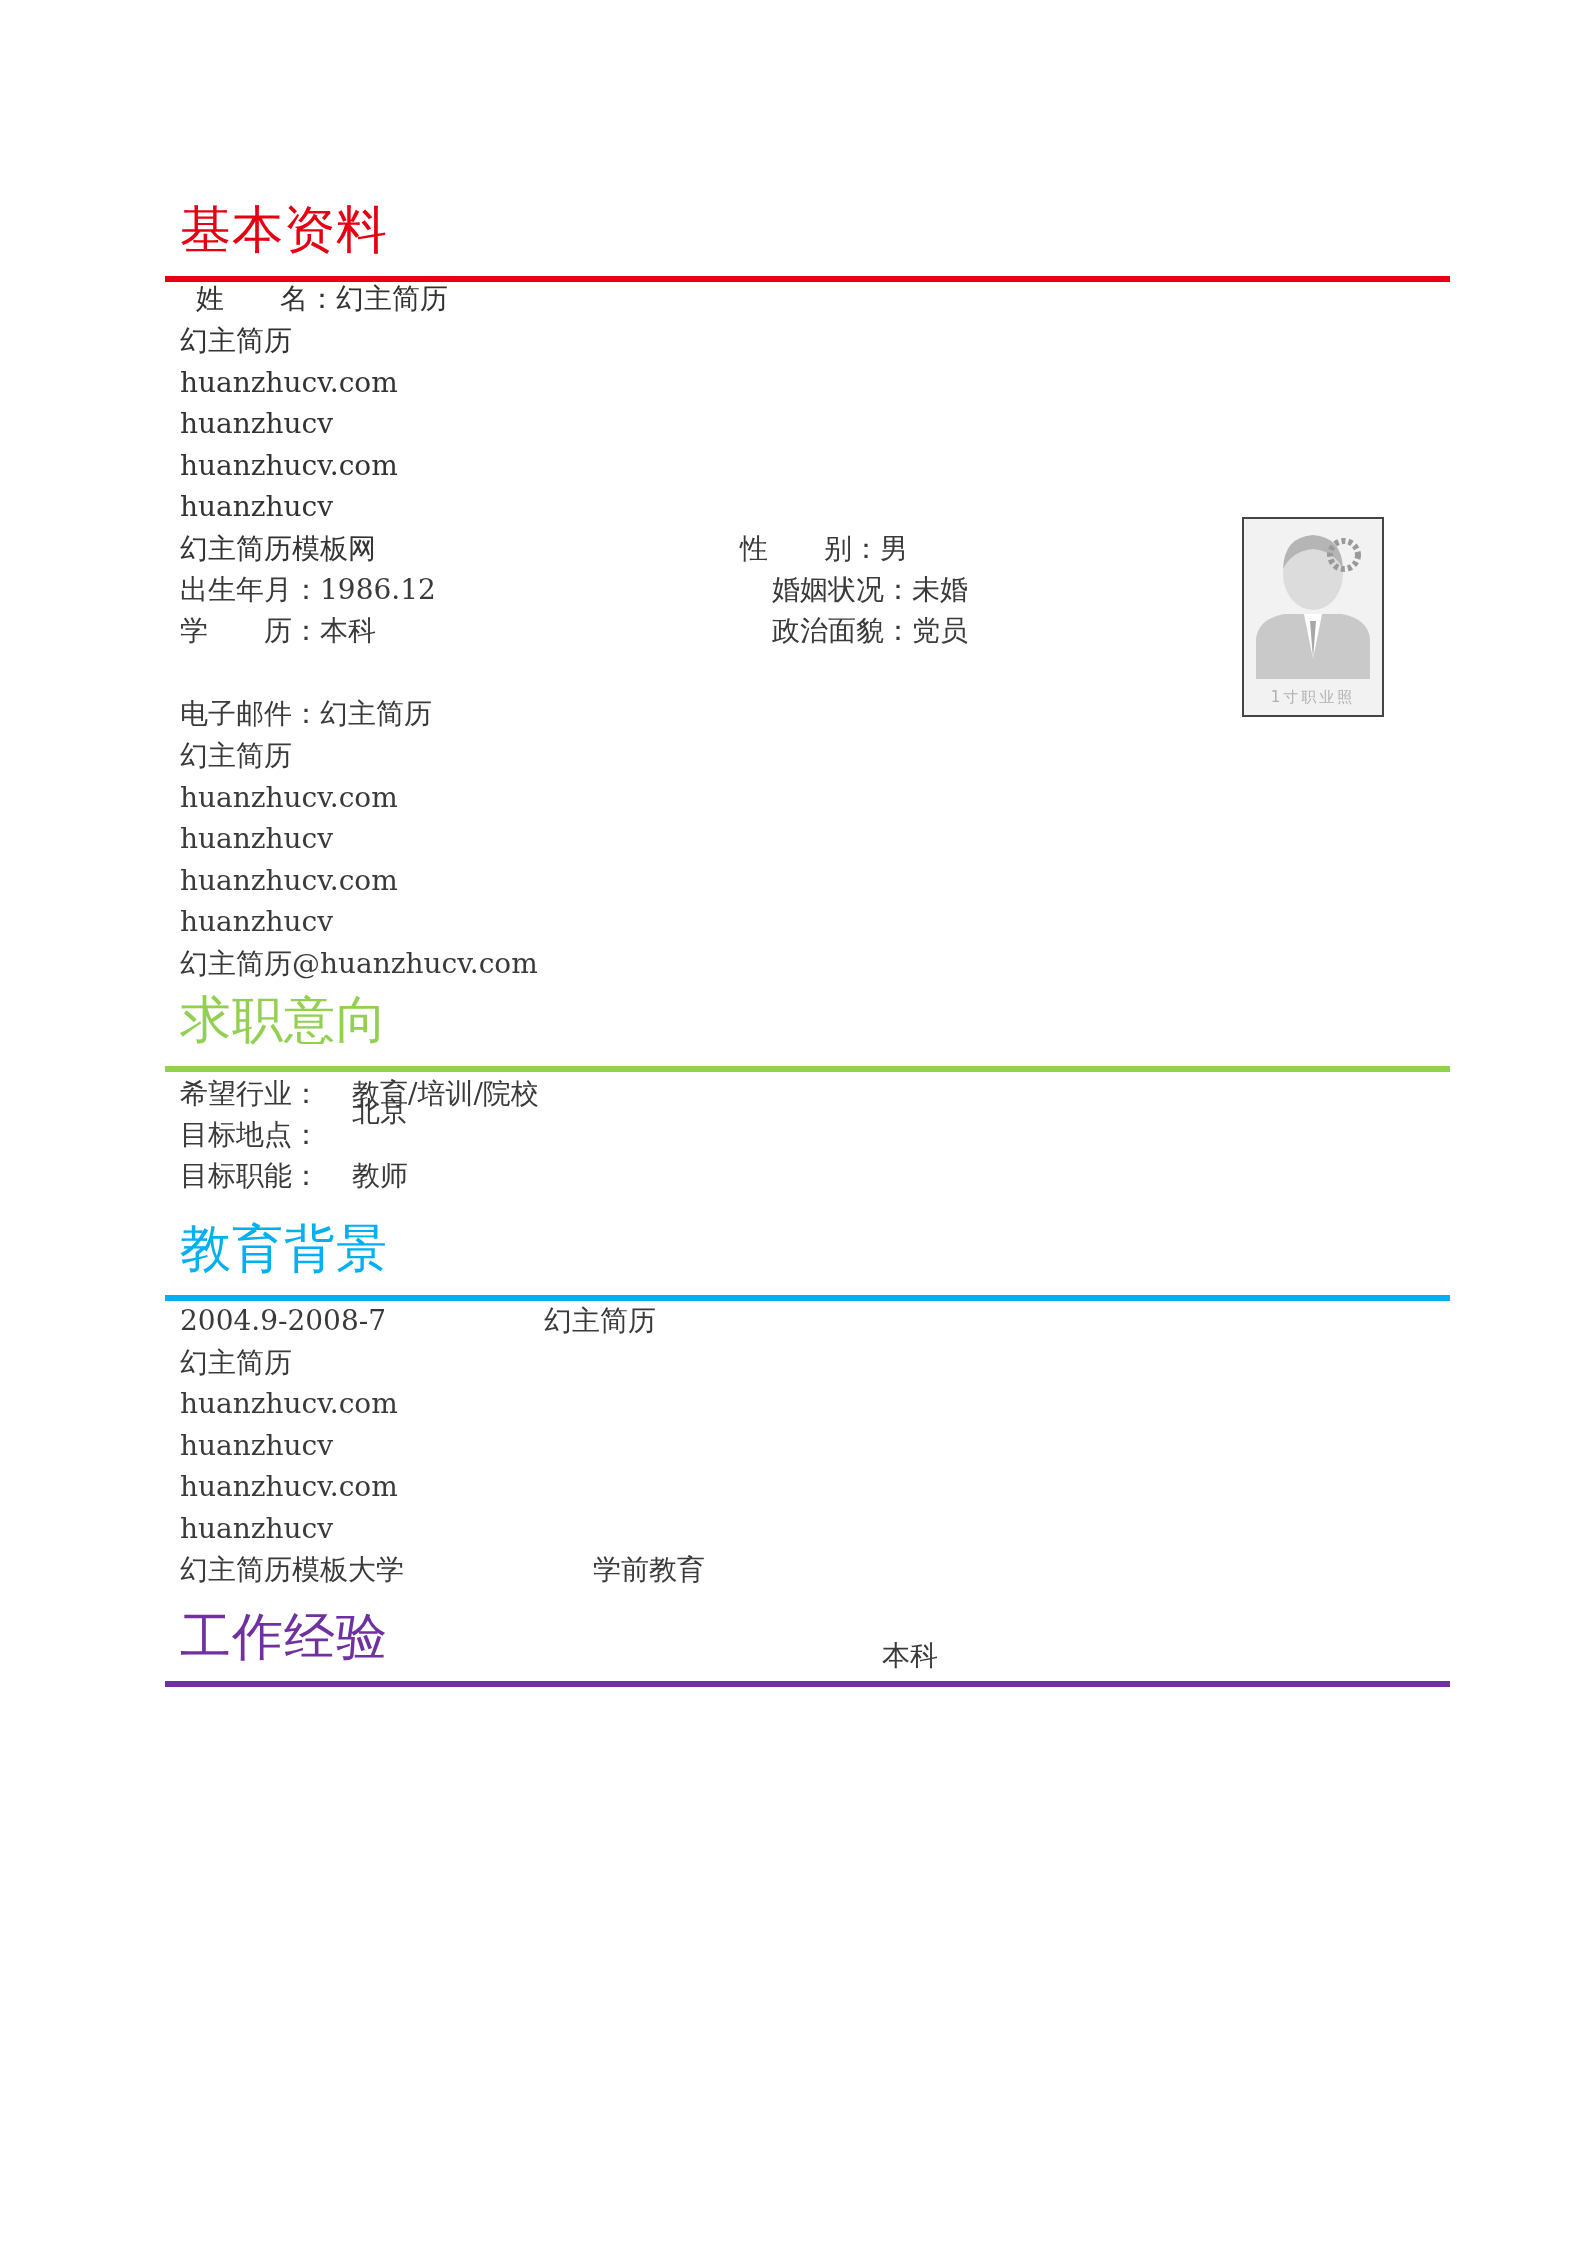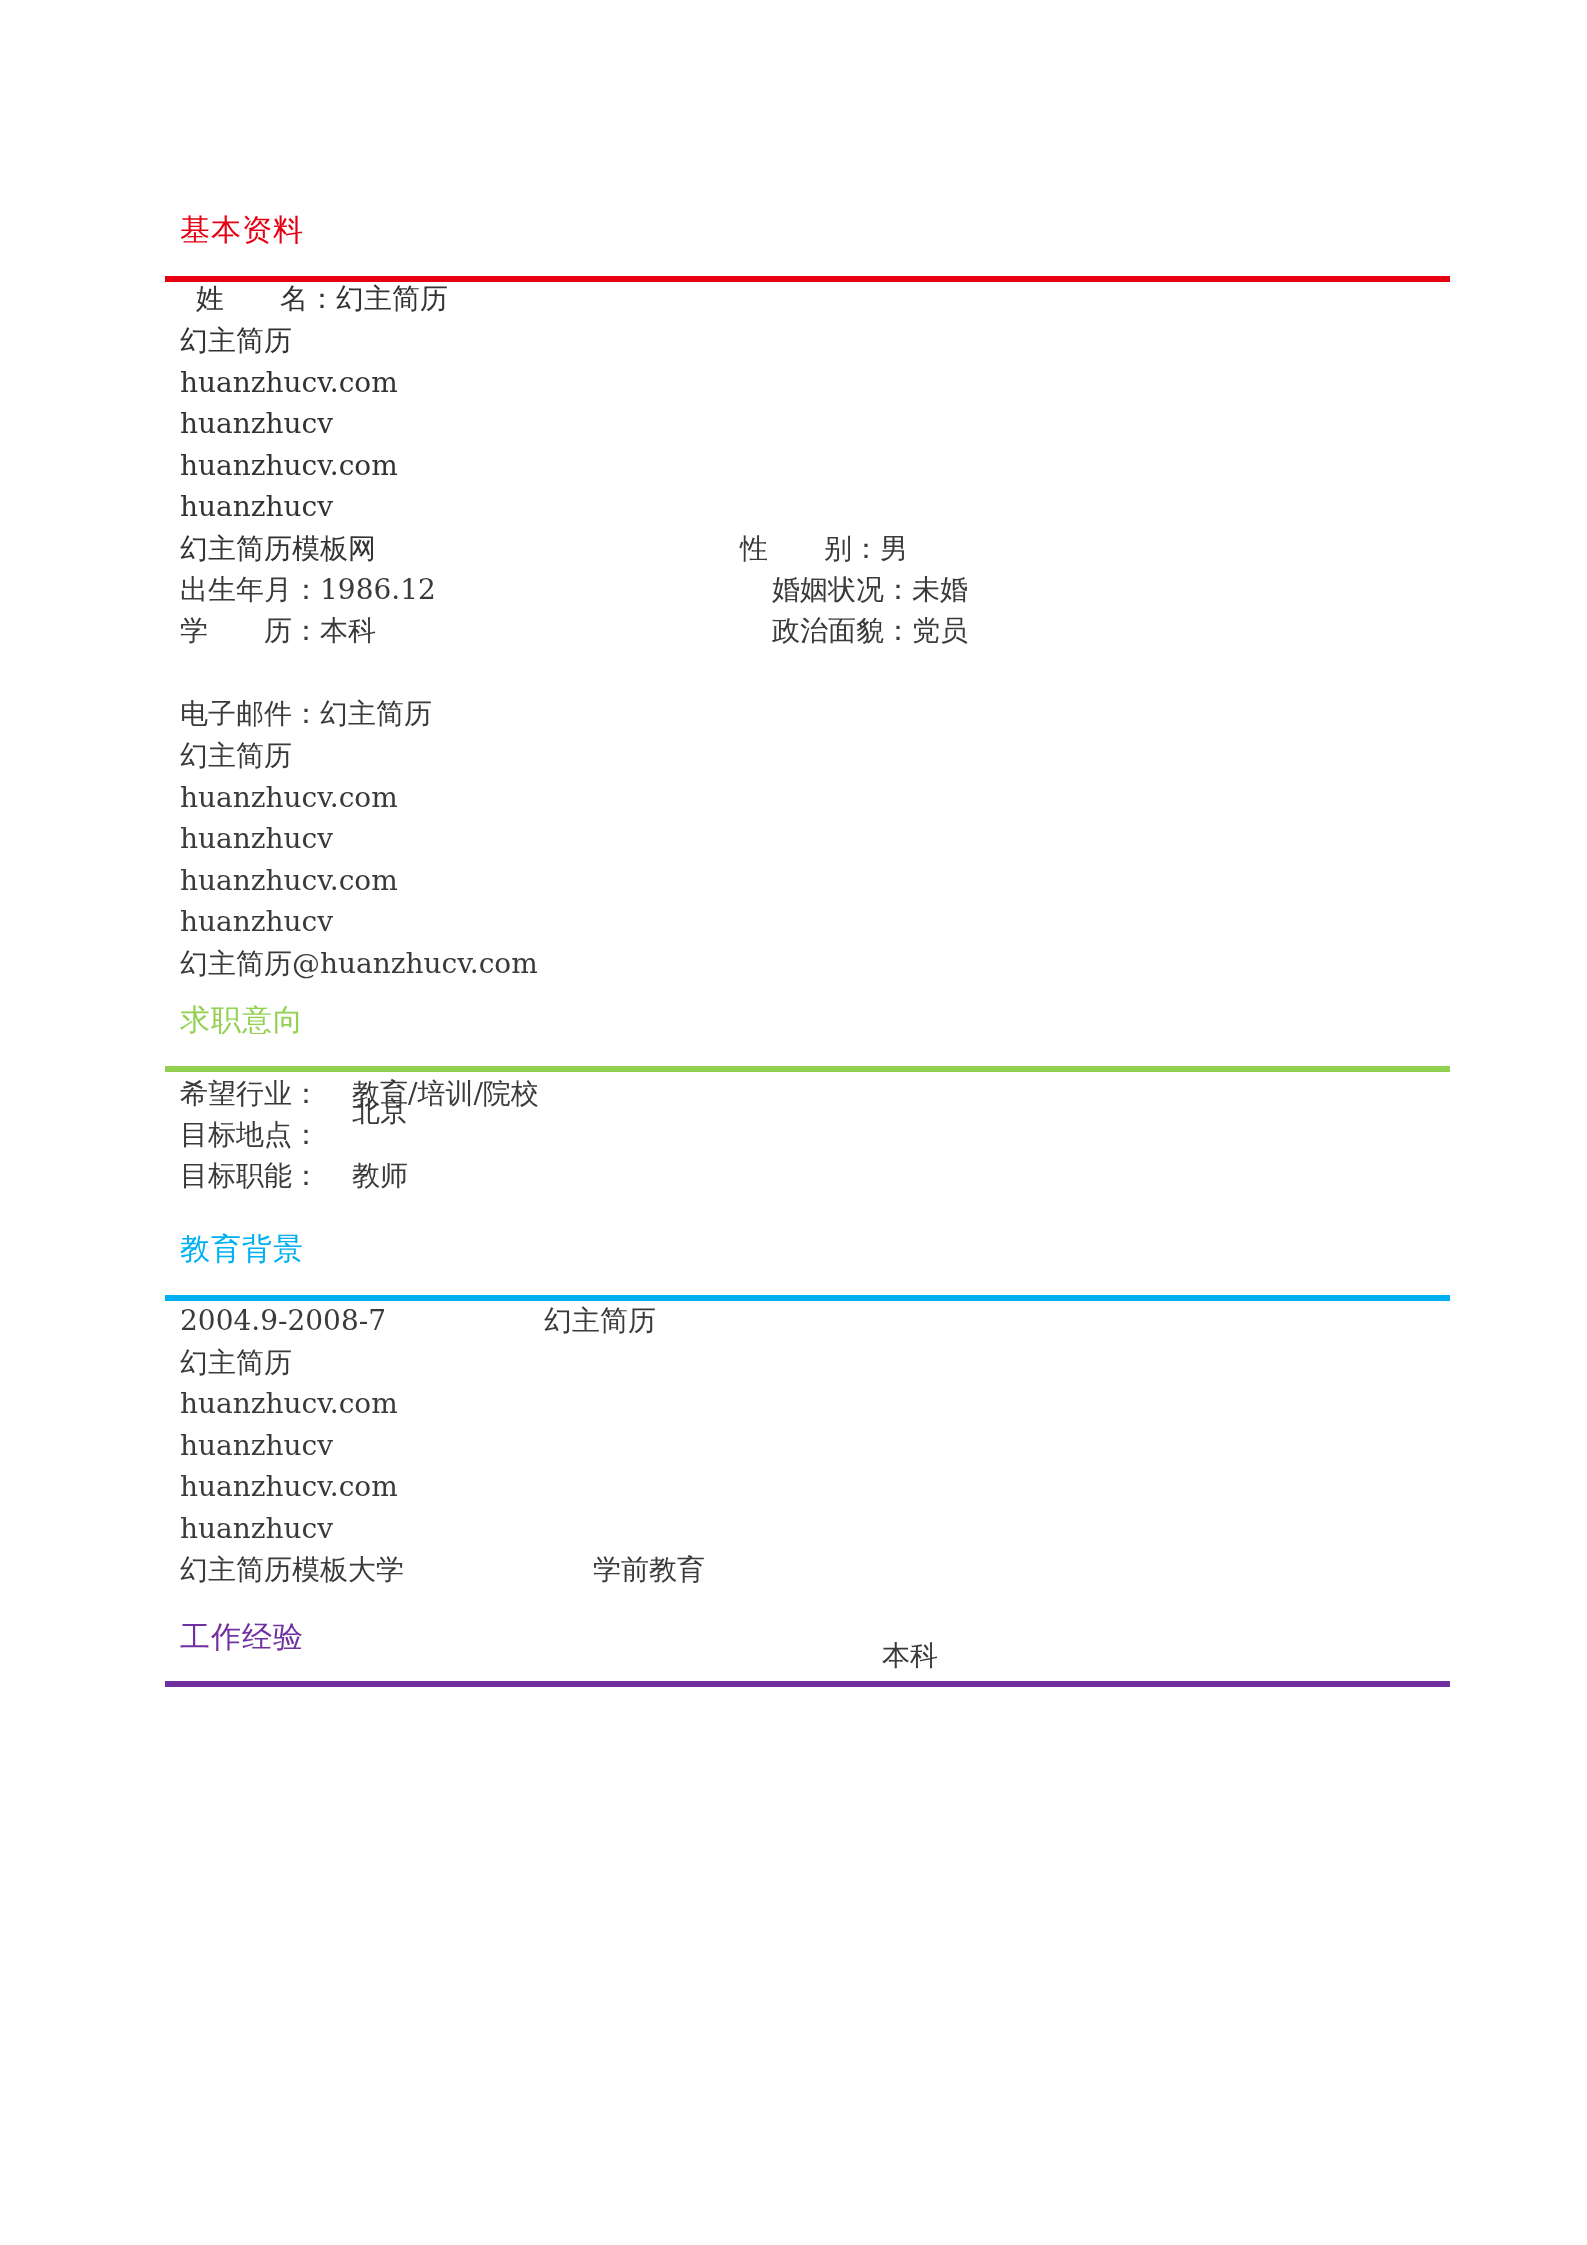--- a/index.html
+++ b/index.html
@@ -1,19 +1,19 @@
 <!DOCTYPE html>
 <html><head>
 <meta charset="utf-8">
 <style>
   html, body { margin:0; padding:0; background:#ffffff; }
   body { width:1587px; height:2245px; position:relative; overflow:hidden;
          font-family: "DejaVu Serif", "Liberation Serif", serif; color:#3a3a3a; }
   .page { position:absolute; left:0; top:0; width:1587px; height:2245px; }
-  .section-title { position:absolute; left:180px; font-size:30px; letter-spacing:1px; line-height:48px; }
+  .section-title { position:absolute; left:180px; font-size:51px; letter-spacing:1px; line-height:48px; }
   .rule { position:absolute; left:165px; width:1285px; height:6px; }
   .line { position:absolute; font-size:28px; line-height:34px; white-space:nowrap; }
   .dark { color:#333333; }
   .photo { position:absolute; left:1242px; top:517px; width:142px; height:200px;
            border:2px solid #444; background:#f2f2f2; box-sizing:border-box; }
   .photo-caption { position:absolute; bottom:8px; left:0; width:100%; text-align:center;
            font-size:15px; color:#b0b0b0; font-family:"DejaVu Sans", sans-serif; letter-spacing:3px; }
 </style>
 </head>
 <body>
@@ -40,20 +40,31 @@
   <div class="line" style="left:180px;top:614px;">学　　历：本科</div>
   <div class="line" style="left:772px;top:614px;">政治面貌：党员</div>
   <div class="line" style="left:180px;top:697px;">电子邮件：幻主简历</div>
   <div class="line" style="left:180px;top:739px;">幻主简历</div>
   <div class="line" style="left:180px;top:781px;">huanzhucv.com</div>
   <div class="line" style="left:180px;top:822px;">huanzhucv</div>
   <div class="line" style="left:180px;top:864px;">huanzhucv.com</div>
   <div class="line" style="left:180px;top:905px;">huanzhucv</div>
   <div class="line" style="left:180px;top:947px;">幻主简历@huanzhucv.com</div>
 
+  <div class="photo">
+    <svg width="138" height="160" viewBox="0 0 138 160" style="position:absolute;left:0;top:0;">
+      <path d="M12 160 L12 120 Q14 100 40 95 L98 95 Q124 100 126 120 L126 160 Z" fill="#c9c9c9"></path>
+      <path d="M60 95 L69 140 L78 95 Z" fill="#ffffff"></path>
+      <path d="M66 102 L69 140 L72 102 Z" fill="#a8a8a8"></path>
+      <ellipse cx="69" cy="55" rx="30" ry="36" fill="#dcdcdc"></ellipse>
+      <path d="M39 50 Q40 18 69 16 Q98 18 99 50 Q90 32 69 30 Q48 32 39 50 Z" fill="#b5b5b5"></path>
+      <circle cx="100" cy="36" r="14" fill="none" stroke="#9a9a9a" stroke-width="6" stroke-dasharray="4 3"></circle>
+    </svg>
+    <div class="photo-caption">1寸职业照</div>
+  </div>
 
   <div class="section-title" style="top:996px;color:#92d050;">求职意向</div>
   <div class="rule" style="top:1066px;background:#92d050;"></div>
 
   <div class="line" style="left:180px;top:1077px;">希望行业：</div>
   <div class="line" style="left:352px;top:1077px;">教育/培训/院校</div>
   <div class="line" style="left:180px;top:1118px;text-align:right;">目标地点：</div>
   <div class="line" style="left:352px;top:1095px;">北京</div>
   <div class="line" style="left:180px;top:1159px;">目标职能：</div>
   <div class="line" style="left:352px;top:1159px;">教师</div>

